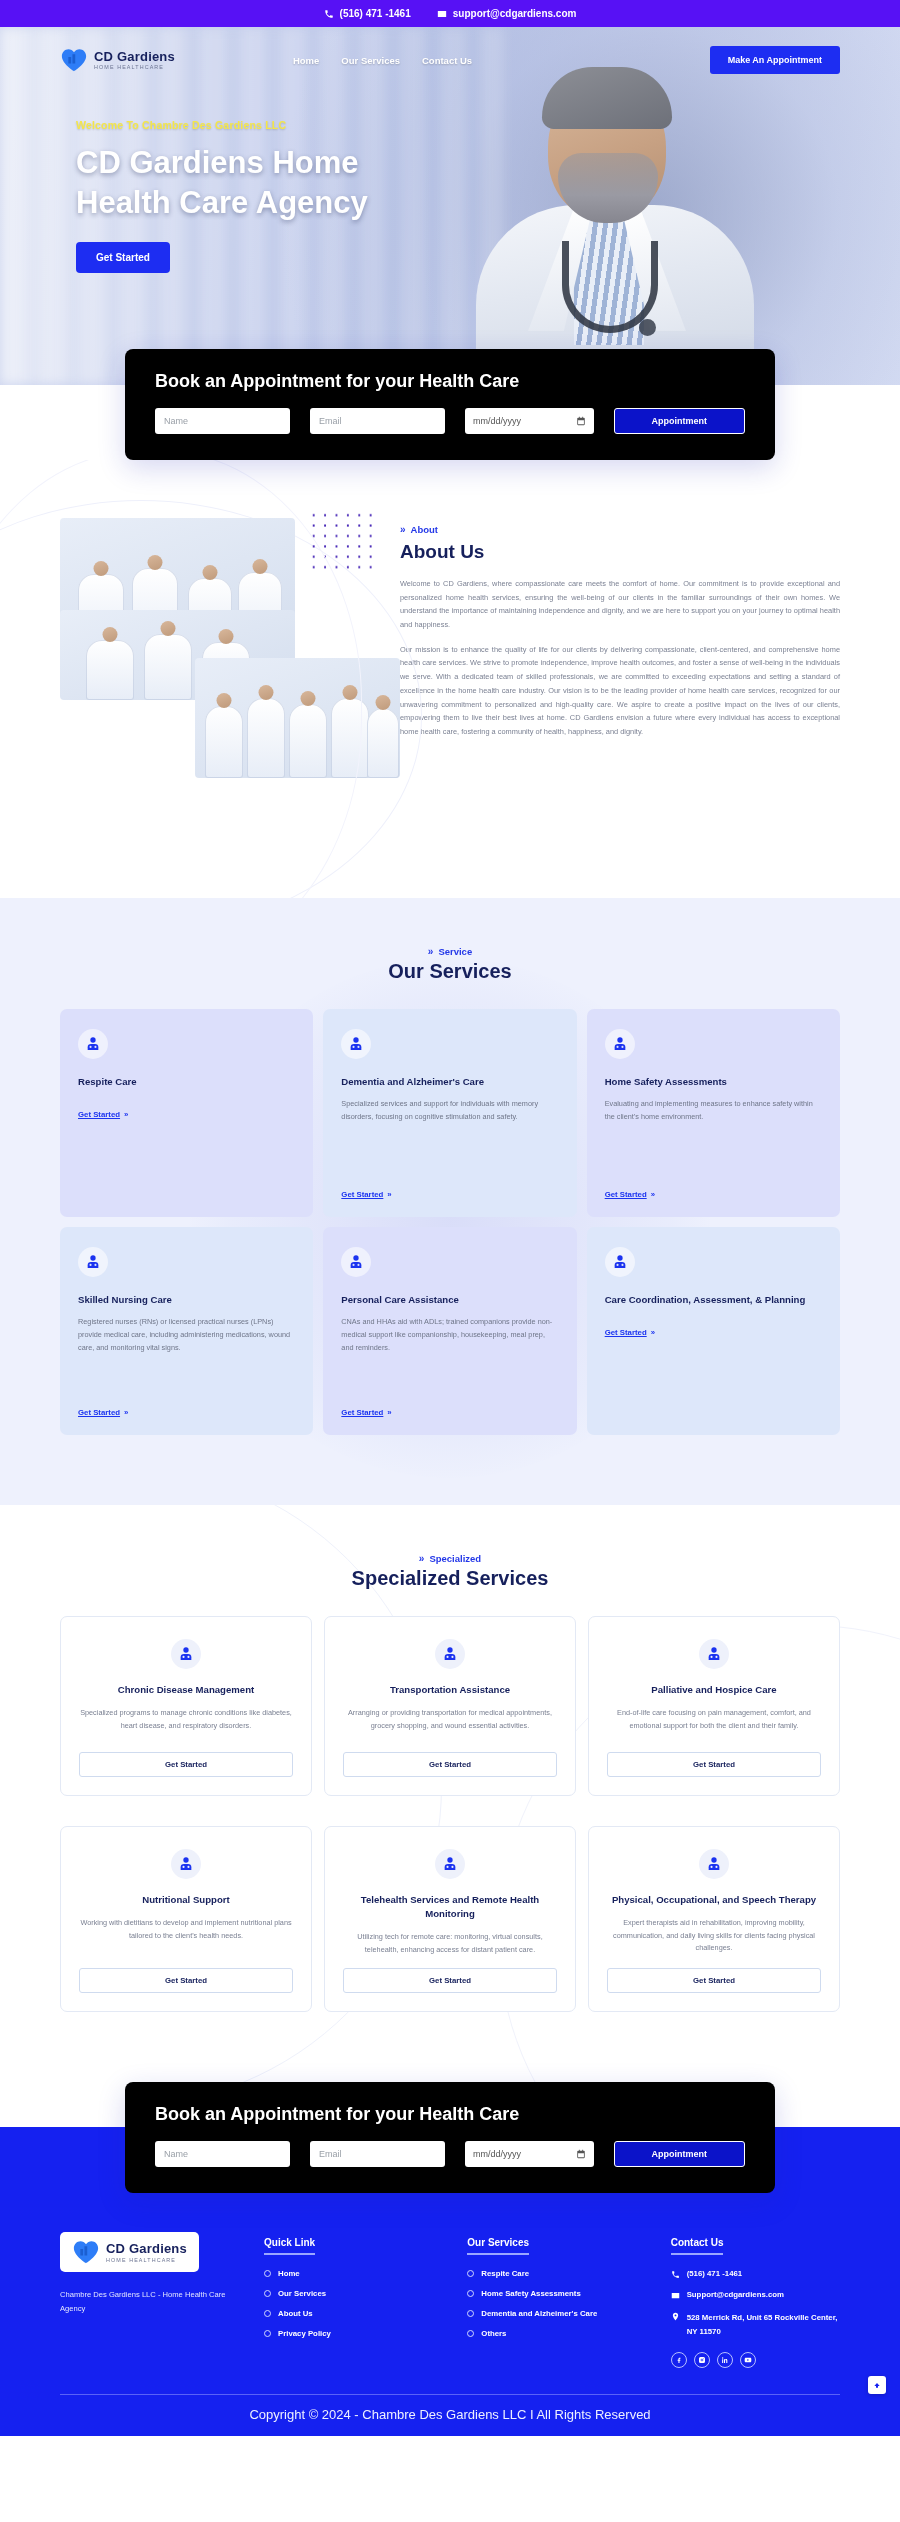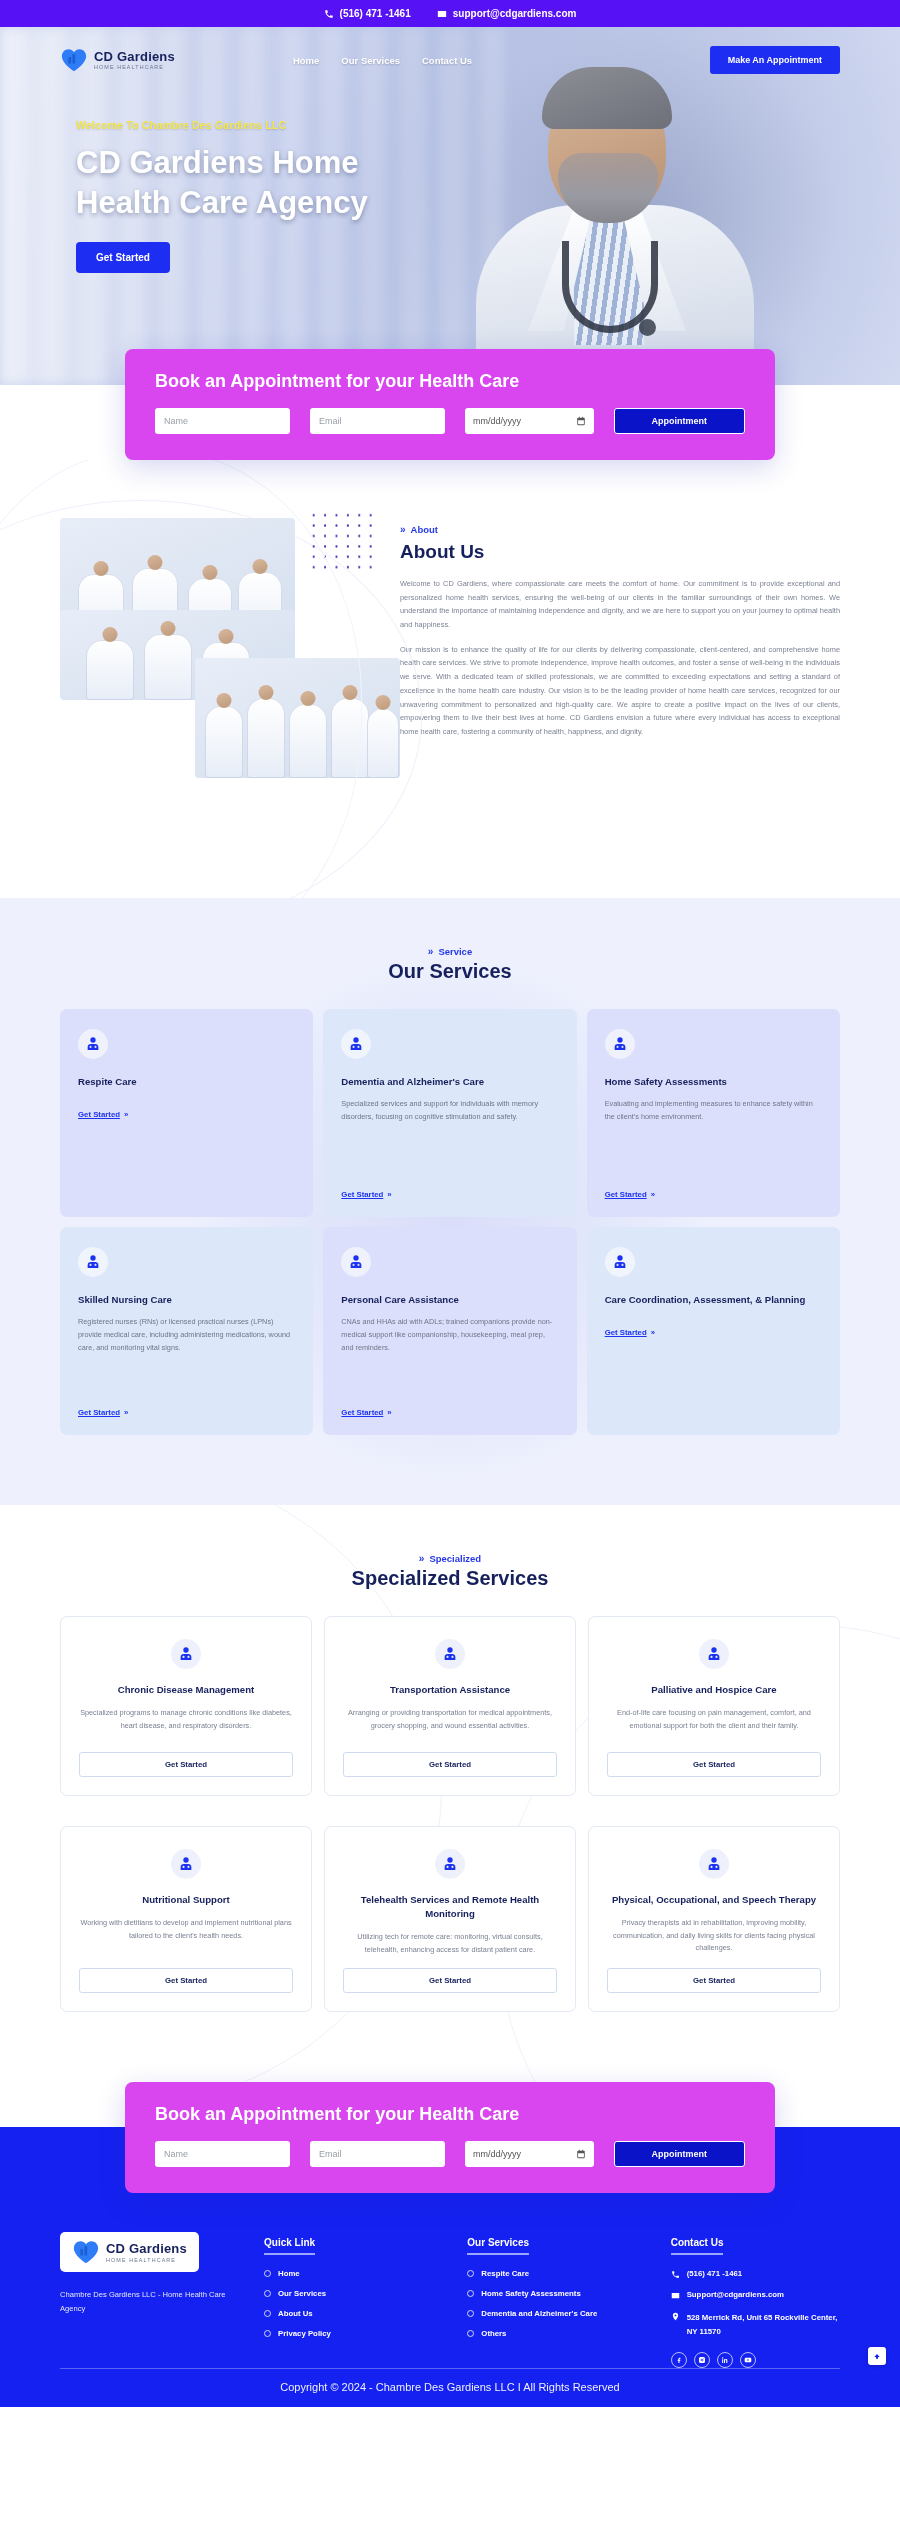--- a/index.html
+++ b/index.html
@@ -133,21 +133,21 @@
     margin-top:20px; display:inline-block;
     background:#1d2df2; color:#ffffff;
     font-size:10px; font-weight:bold;
     padding:10px 20px; border:none; border-radius:4px; cursor:pointer;
   }
 
   
   .booking-wrap { position:relative; width:900px; margin-top:-36px; z-index:9; }
   .booking {
     width:650px; margin:0 auto;
-    background:#d946ef; border-radius:8px;
+    background:#000000; border-radius:8px;
     padding:22px 30px 26px 30px;
     box-shadow:0 8px 28px rgba(25,35,180,.18);
   }
   .booking h3 { color:#fff; font-size:18px; font-weight:bold; margin-bottom:16px; }
   .booking-row { display:flex; gap:20px; }
   .booking-row input {
     flex:1; height:26px; border:none; border-radius:3px;
     padding:0 9px; font-size:9px; color:#444; font-family:"Liberation Sans",sans-serif;
     background:#fff;
   }
@@ -309,22 +309,22 @@
   .fcontact li { align-items:flex-start; font-weight:bold; }
   .fcontact svg { width:9px; height:9px; fill:#fff; margin-top:1px; flex:0 0 auto; }
   .fcontact .addr { line-height:1.7; }
   .socials { display:flex; gap:7px; margin-top:14px; }
   .soc {
     width:16px; height:16px; border-radius:50%; border:1px solid #b6bfff;
     display:flex; align-items:center; justify-content:center; cursor:pointer;
   }
   .soc svg { width:8px; height:8px; fill:#fff; display:block; }
   .fbottom {
-    border-top:1px solid #5a63f7; padding:12px 0 14px 0;
-    text-align:center; font-size:11px; color:#eef0ff;
+    margin-top:26px; border-top:1px solid #5a63f7; padding:12px 0 14px 0;
+    text-align:center; font-size:13px; color:#eef0ff;
   }
   .totop {
     position:absolute; right:14px; bottom:42px;
     width:18px; height:18px; border-radius:3px; background:#ffffff;
     display:flex; align-items:center; justify-content:center; cursor:pointer;
     box-shadow:0 1px 4px rgba(0,0,0,.2);
   }
   .totop svg { width:8px; height:8px; fill:#1521f0; }
   .footer-rel { position:relative; }
 </style>
@@ -643,21 +643,21 @@
       <div class="sp-card">
         <div class="svc-icon">
             <svg viewBox="0 0 24 24">
               <circle cx="12" cy="6" r="4"></circle>
               <path d="M4 21v-4a5 5 0 0 1 5-5h6a5 5 0 0 1 5 5v4H4z"></path>
               <circle cx="8.3" cy="16.4" r="1.6" fill="#eef1fb"></circle>
               <circle cx="15.7" cy="16.4" r="1.6" fill="#eef1fb"></circle>
             </svg>
           </div>
         <div class="sp-title">Physical, Occupational, and Speech Therapy</div>
-        <div class="sp-desc">Privacy therapists aid in rehabilitation, improving mobility, communication, and daily living skills for clients facing physical challenges.</div>
+        <div class="sp-desc">Expert therapists aid in rehabilitation, improving mobility, communication, and daily living skills for clients facing physical challenges.</div>
         <button class="sp-btn">Get Started</button>
       </div>
     </div>
   </div>
 
   <div class="booking2-wrap">
     <div class="band"></div>
     <div class="booking" style="position:relative;z-index:3;">
       <h3>Book an Appointment for your Health Care</h3>
       <div class="booking-row">

